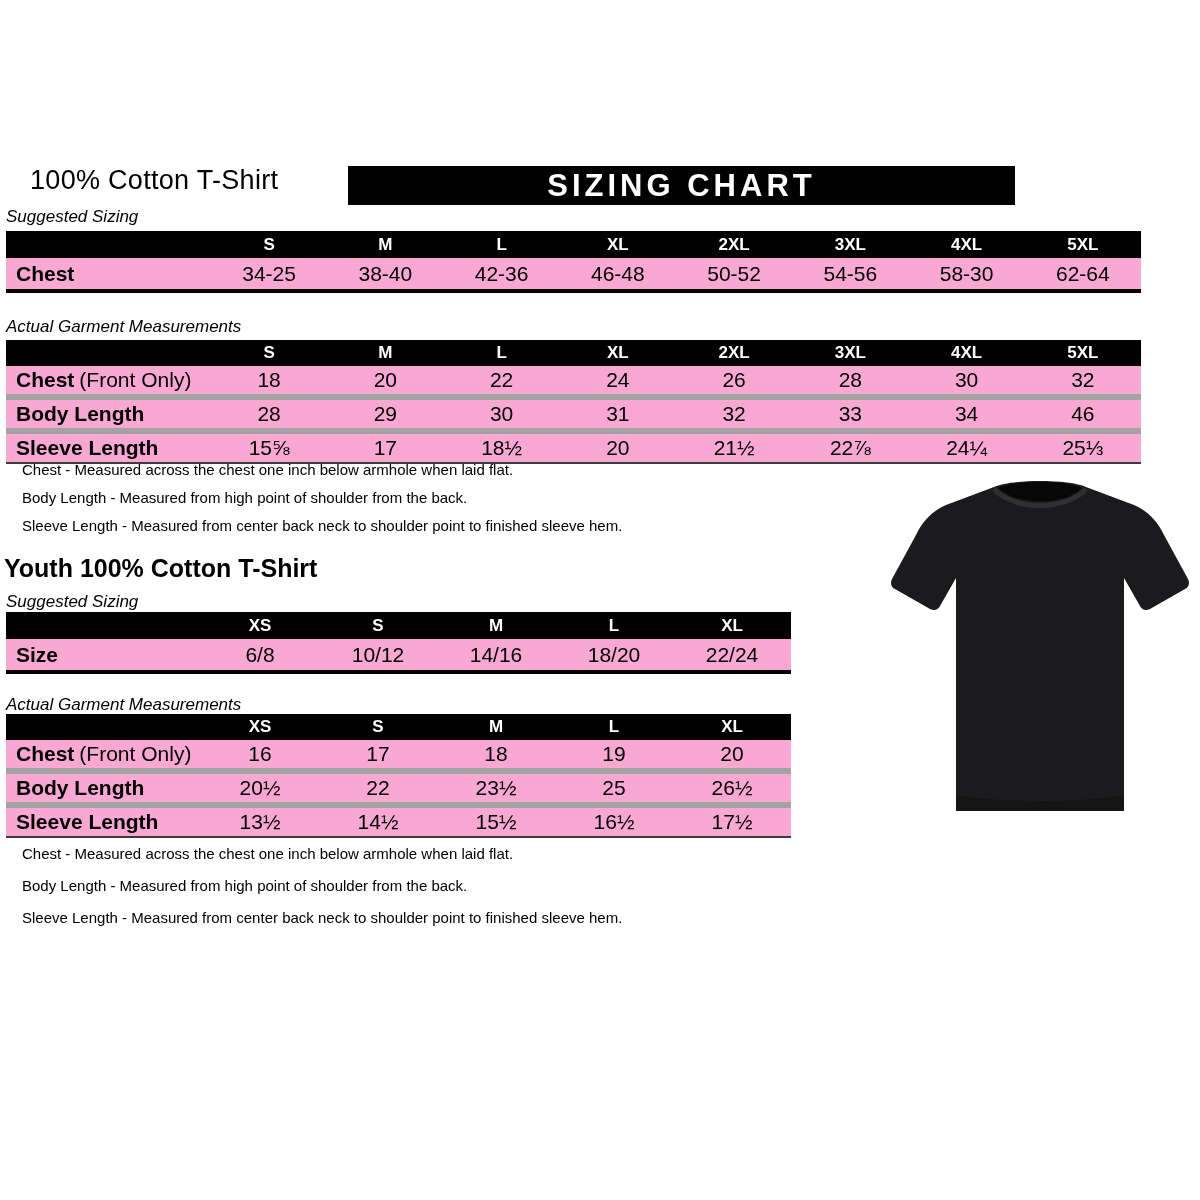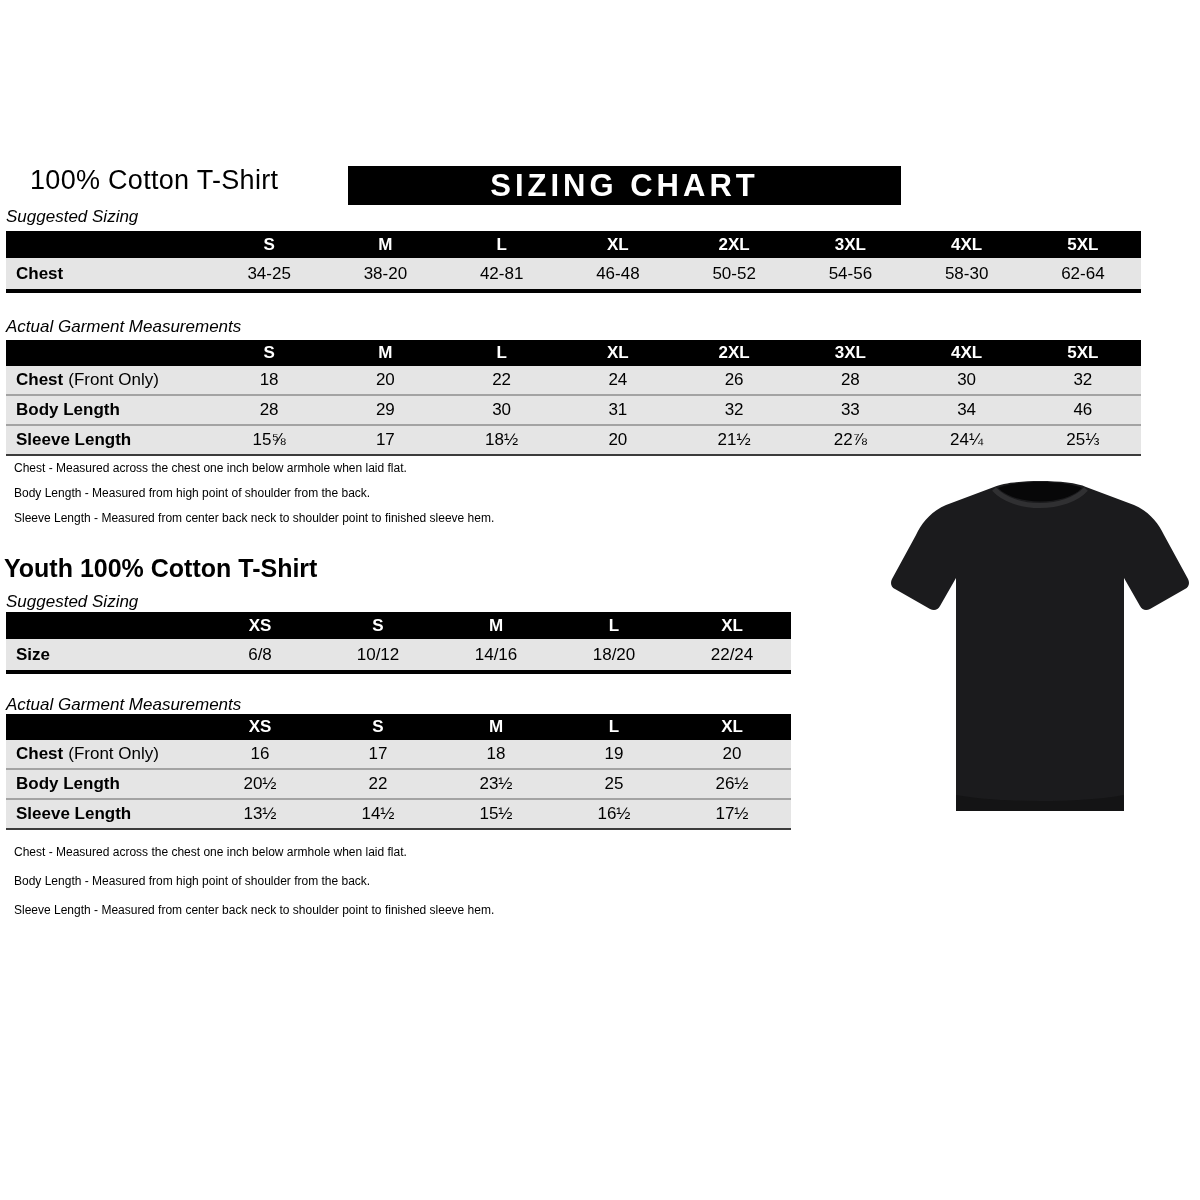--- a/index.html
+++ b/index.html
@@ -1,36 +1,36 @@
 <!DOCTYPE html>
 <html><head>
 <meta charset="utf-8">
 <style>
   html,body{margin:0;padding:0;background:#ffffff;}
   .page{position:relative;width:1200px;height:1200px;background:#ffffff;overflow:hidden;
         font-family:"Liberation Sans", sans-serif;color:#000;}
   .adult-title{position:absolute;left:30px;top:165px;font-size:27px;font-weight:400;letter-spacing:.3px;}
-  .banner{position:absolute;left:348px;top:166px;width:553px;height:39px;background:#000;color:#fff;
+  .banner{position:absolute;left:348px;top:166px;width:667px;height:39px;background:#000;color:#fff;
           display:flex;align-items:center;justify-content:center;font-size:31px;font-weight:700;letter-spacing:4px;}
   .section-heading{position:absolute;font-size:17px;font-weight:400;font-style:italic;}
   .tbl{position:absolute;display:grid;}
   .row{display:contents;}
   .tbl-adult{grid-template-columns:205px repeat(8,1fr);width:1135px;}
   .tbl-youth{grid-template-columns:195px repeat(5,1fr);width:785px;}
   .th{background:#000;color:#fff;font-weight:700;font-size:17px;height:27px;
       display:flex;align-items:center;justify-content:center;}
-  .td{font-size:17px;height:31px;display:flex;align-items:center;justify-content:center;background:#e5e5e5;}
+  .td{font-size:21px;height:31px;display:flex;align-items:center;justify-content:center;background:#f9a8d4;}
   .td-label{justify-content:flex-start;padding-left:10px;font-weight:700;}
   .td-label .suffix{font-weight:400;margin-left:5px;text-align:right;}
   .tbl-suggested{border-bottom:4px solid #000;}
   .tbl-garment .th{height:26px;}
   .tbl-garment .td{height:28px;}
   .tbl-garment{border-bottom:2px solid #3c3c3c;}
-  .sep{border-top:2px solid #a3a3a3;text-align:right;}
-  .notes{position:absolute;font-size:12px;}
+  .sep{border-top:6px solid #a3a3a3;text-align:right;}
+  .notes{position:absolute;font-size:15px;margin-left:8px;}
   .notes .note{margin:0 0 11px 0;white-space:nowrap;}
   .notes-youth .note{margin:0 0 15px 0;}
   .youth-title{position:absolute;left:4px;top:554px;font-size:25px;font-weight:700;}
   .tshirt{position:absolute;left:890px;top:475px;width:300px;height:355px;}
 </style>
 </head>
 <body>
 
 <div class="page">
 
@@ -47,22 +47,22 @@
       <div class="th">L</div>
       <div class="th">XL</div>
       <div class="th">2XL</div>
       <div class="th">3XL</div>
       <div class="th">4XL</div>
       <div class="th">5XL</div>
     </div>
     <div class="row">
       <div class="td td-label">Chest</div>
       <div class="td">34-25</div>
-      <div class="td">38-20</div>
-      <div class="td">42-81</div>
+      <div class="td">38-40</div>
+      <div class="td">42-36</div>
       <div class="td">46-48</div>
       <div class="td">50-52</div>
       <div class="td">54-56</div>
       <div class="td">58-30</div>
       <div class="td">62-64</div>
     </div>
   </div>
 
   <div class="section-heading" style="left:6px;top:317px;">Actual Garment Measurements</div>
 

